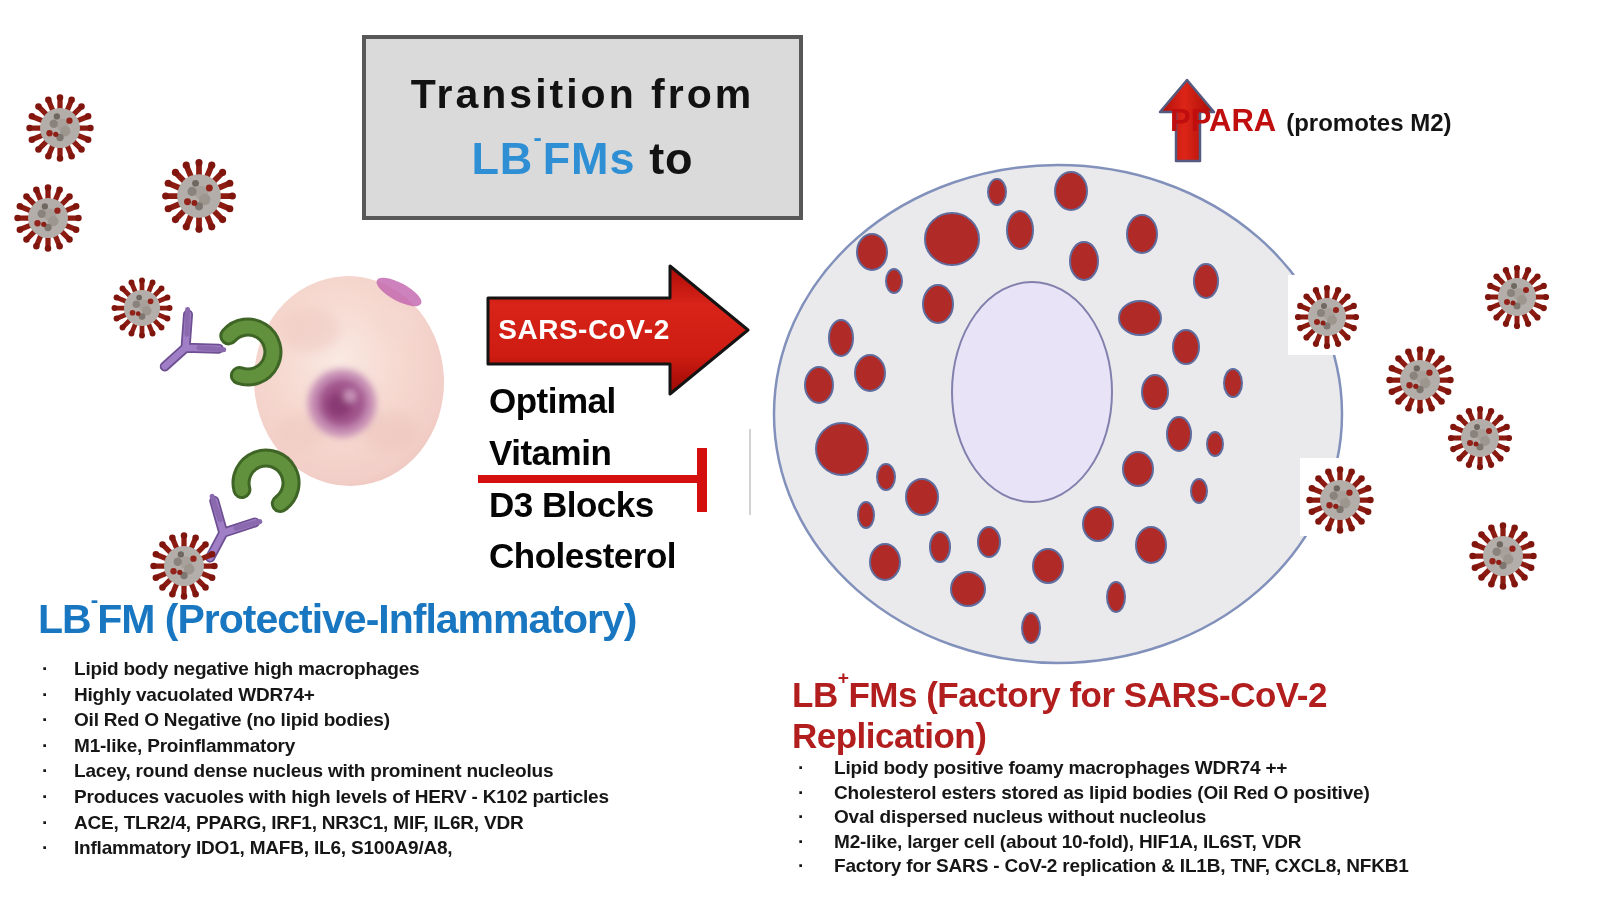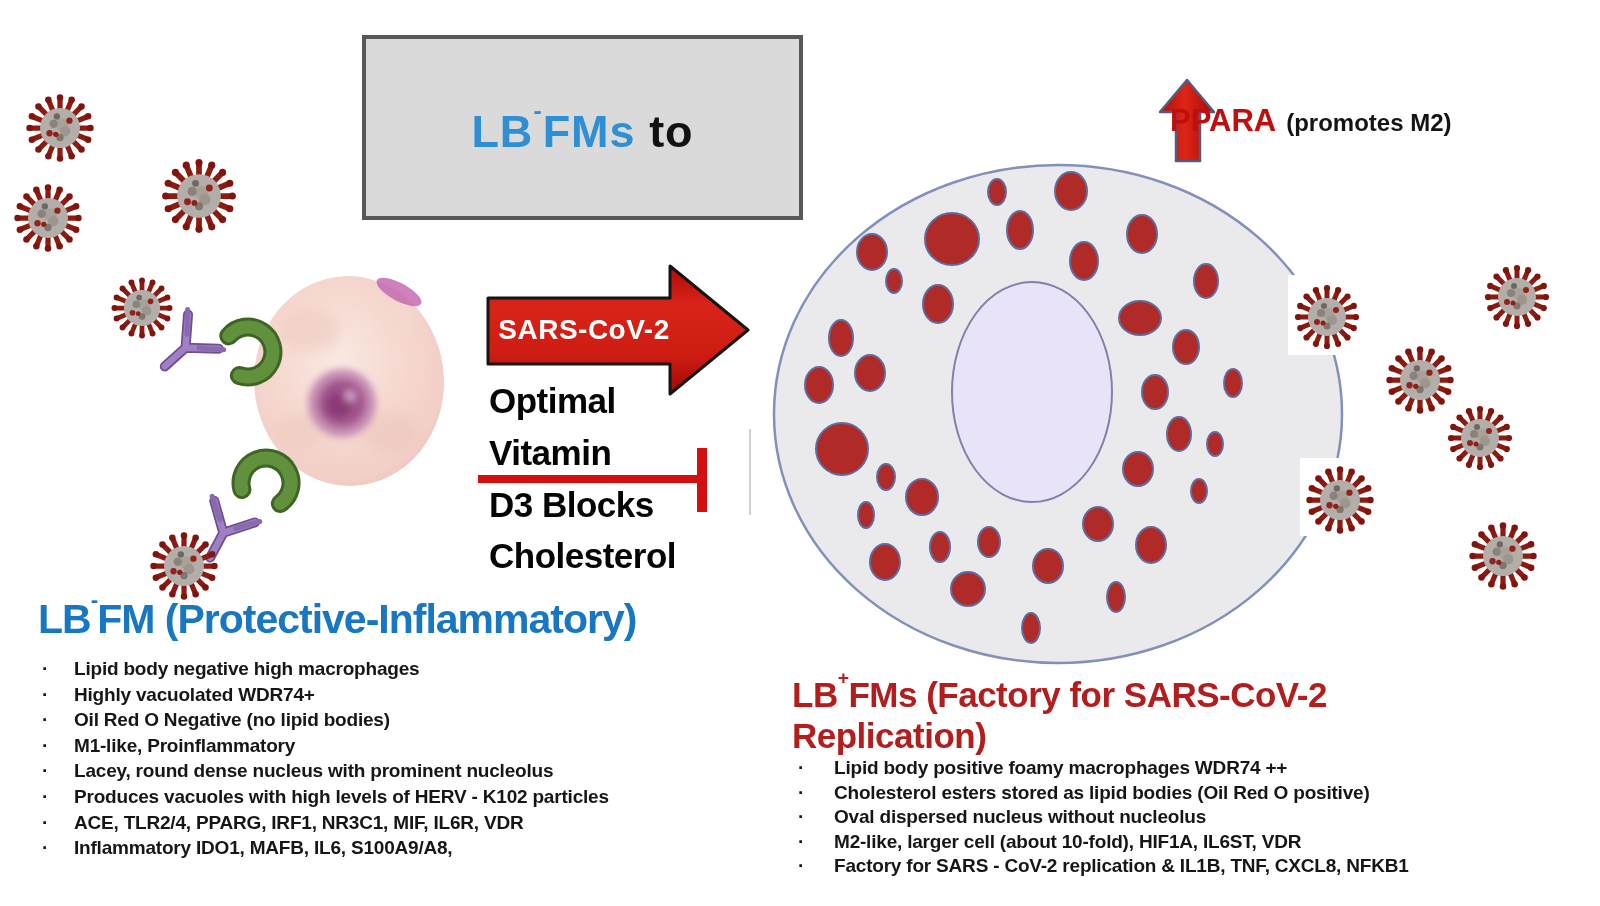--- a/index.html
+++ b/index.html
@@ -225,20 +225,21 @@
       <use transform="translate(1327,317) scale(1)" href="#virusProto" xlink:href="#virusProto"></use>
       <use transform="translate(1517,297) scale(1)" href="#virusProto" xlink:href="#virusProto"></use>
       <use transform="translate(1420,380) scale(1.05)" href="#virusProto" xlink:href="#virusProto"></use>
       <use transform="translate(1480,438) scale(1)" href="#virusProto" xlink:href="#virusProto"></use>
       <use transform="translate(1340,500) scale(1.05)" href="#virusProto" xlink:href="#virusProto"></use>
       <use transform="translate(1503,556) scale(1.05)" href="#virusProto" xlink:href="#virusProto"></use>
     </g>
 </svg>
 
 <div class="abs title-box">
+  <div class="tb-l1">Transition from</div>
   <div class="tb-l2">
     <span class="tb-blue"><span>LB</span><sup class="s">-</sup><span>FMs</span></span><span class="tb-black"> to</span>
   </div>
 </div>
 
 <div class="abs ppara-row">
   <span class="ppara-gene">PPARA</span>
   <span class="ppara-note">(promotes M2)</span>
 </div>
 

